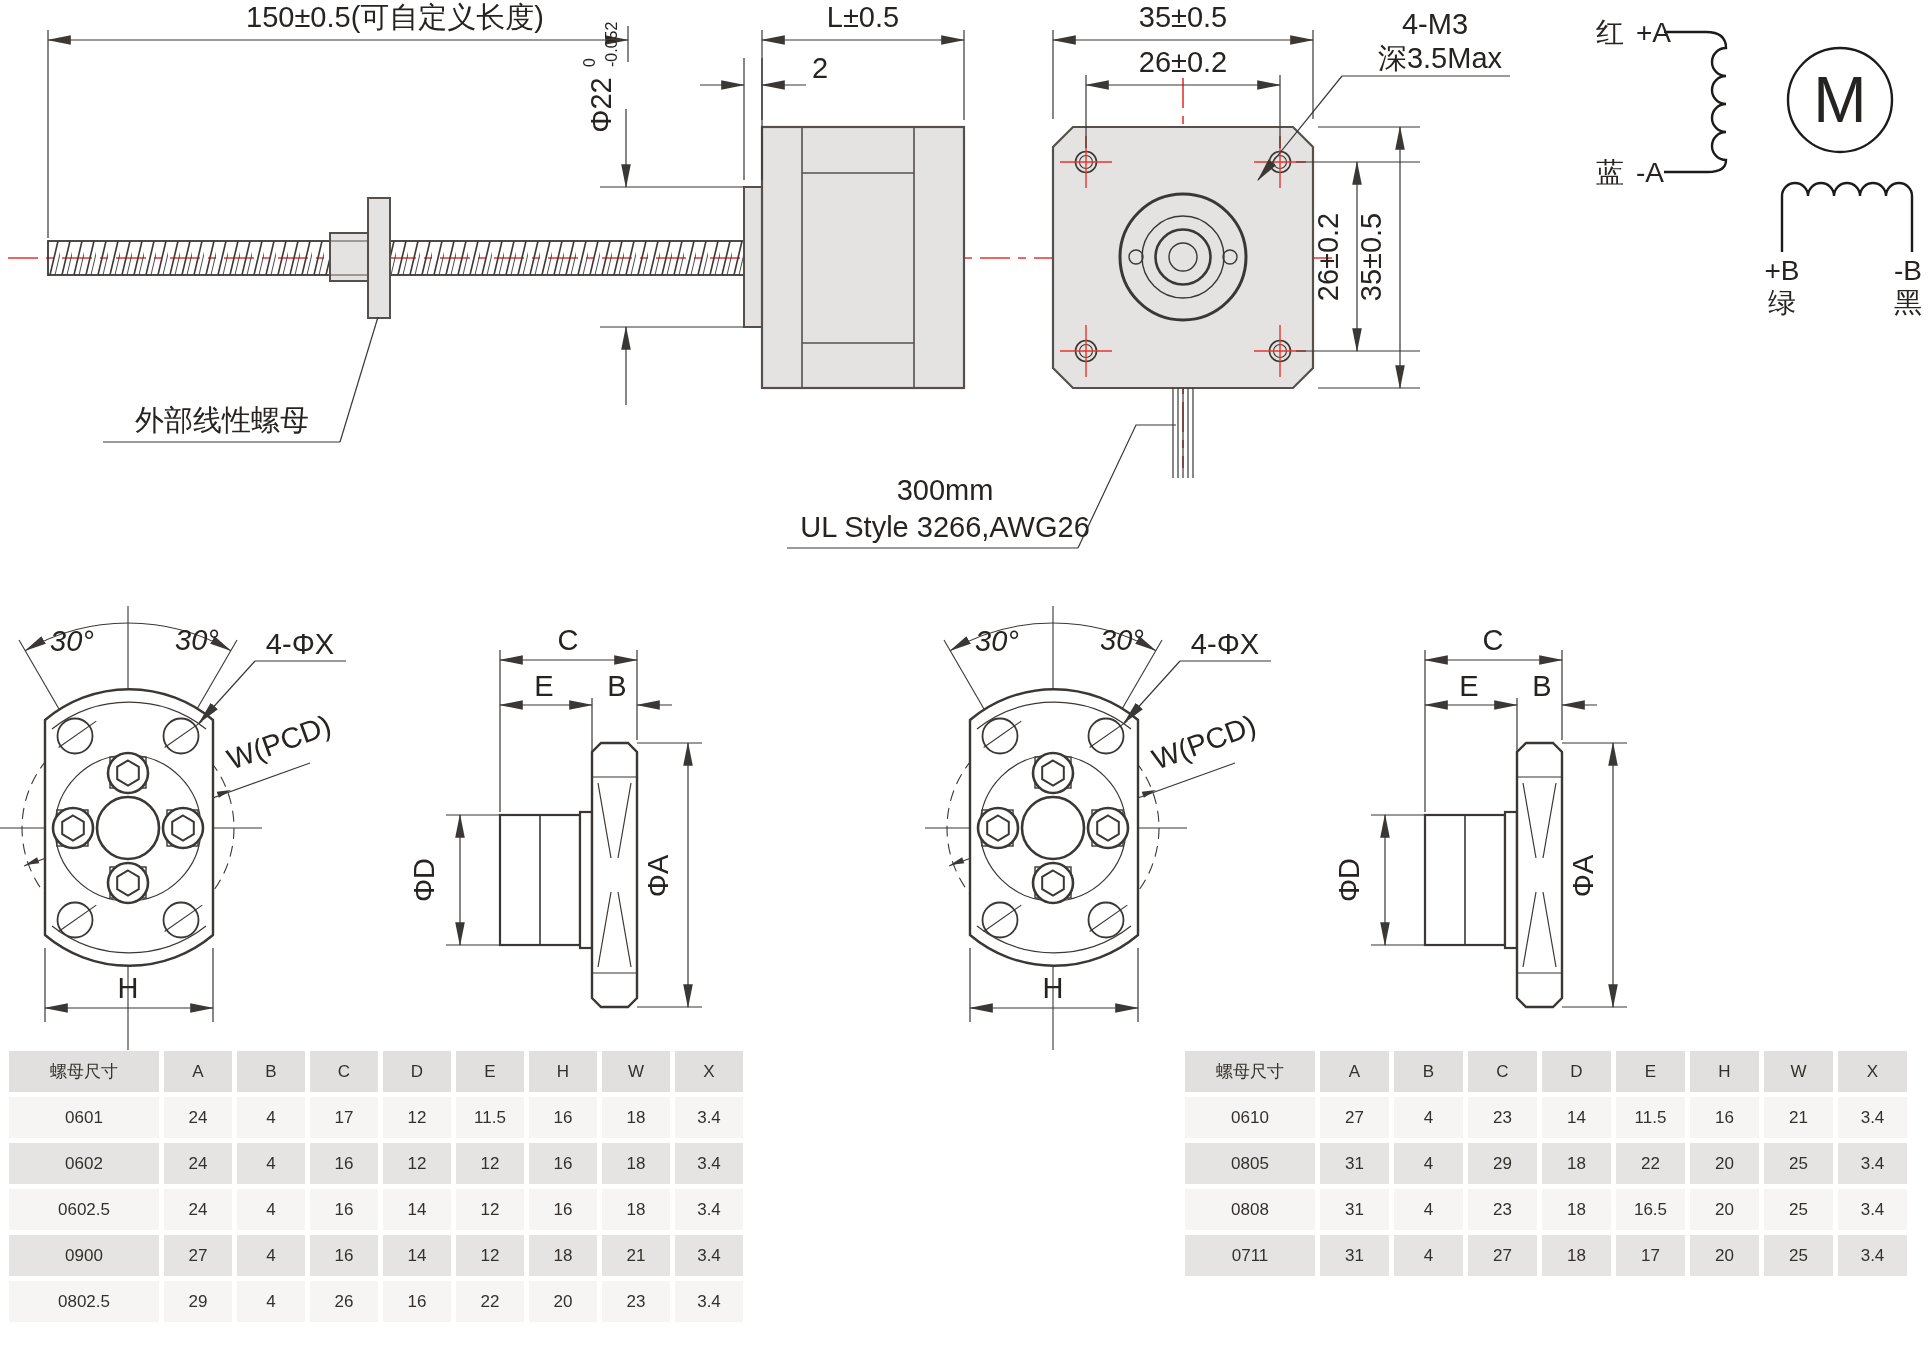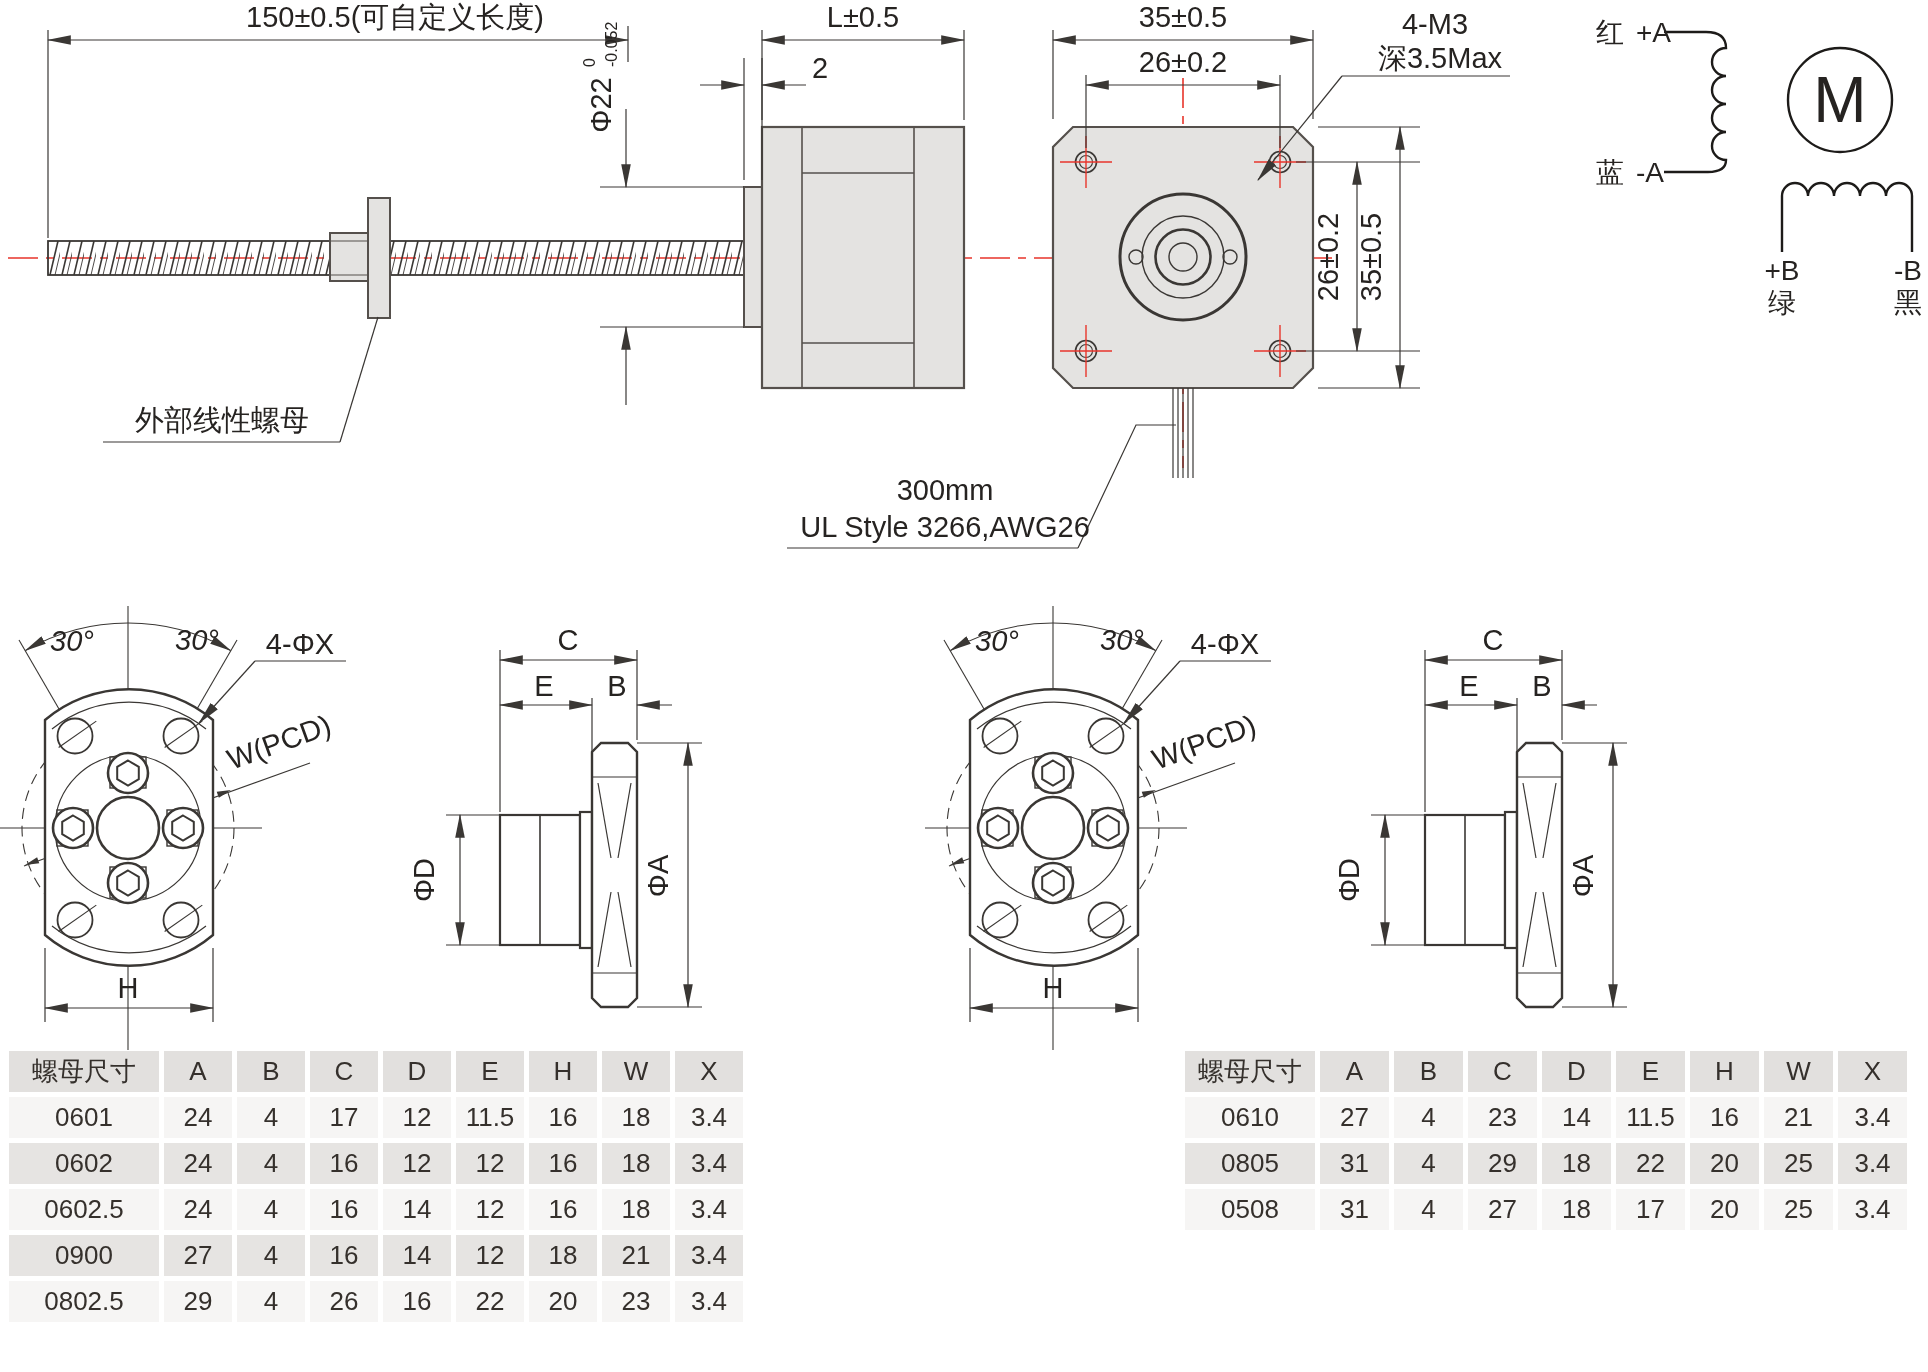--- a/index.html
+++ b/index.html
@@ -4,21 +4,21 @@
 <style>
   html,body{margin:0;padding:0;background:#fff;}
   body{width:1928px;height:1372px;position:relative;overflow:hidden;
        font-family:"Liberation Sans",sans-serif;color:#262321;}
   #canvas{position:absolute;left:0;top:0;width:1928px;height:1372px;border-radius:23px;}
   svg text{fill:#262321;}
   .dimtxt{font-size:29px;}
   .dimtxt-sm{font-size:16px;}
   .it{font-style:italic;}
   .spec-table{position:absolute;border-collapse:separate;border-spacing:5px;
-              table-layout:fixed;font-size:26px;color:#35302c;}
+              table-layout:fixed;font-size:17px;color:#35302c;}
   .spec-table th,.spec-table td{text-align:center;height:41px;padding:0;
               font-weight:normal;overflow:hidden;white-space:nowrap;}
   .spec-table thead th{background:#e2e0de;}
   .spec-table tbody tr:nth-child(odd) td{background:#f6f5f4;}
   .spec-table tbody tr:nth-child(even) td{background:#e6e4e2;}
 </style>
 </head>
 <body>
 
 <div id="canvas">
@@ -431,21 +431,32 @@
           <td>31</td>
           <td>4</td>
           <td>29</td>
           <td>18</td>
           <td>22</td>
           <td>20</td>
           <td>25</td>
           <td>3.4</td>
         </tr>
         <tr>
-          <td>0508</td>
+          <td>0808</td>
+          <td>31</td>
+          <td>4</td>
+          <td>23</td>
+          <td>18</td>
+          <td>16.5</td>
+          <td>20</td>
+          <td>25</td>
+          <td>3.4</td>
+        </tr>
+        <tr>
+          <td>0711</td>
           <td>31</td>
           <td>4</td>
           <td>27</td>
           <td>18</td>
           <td>17</td>
           <td>20</td>
           <td>25</td>
           <td>3.4</td>
         </tr>
       </tbody>

